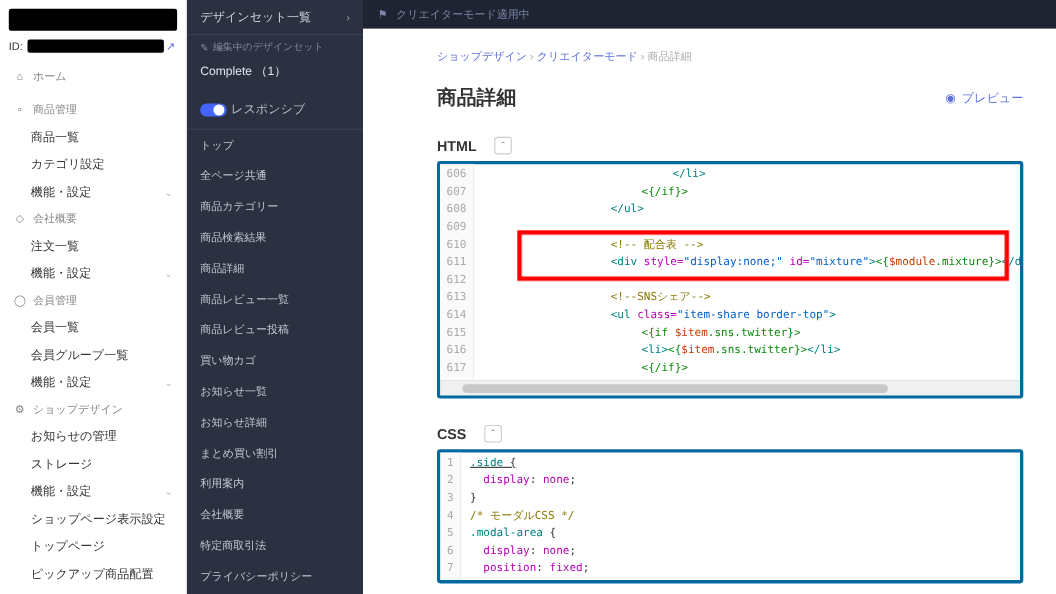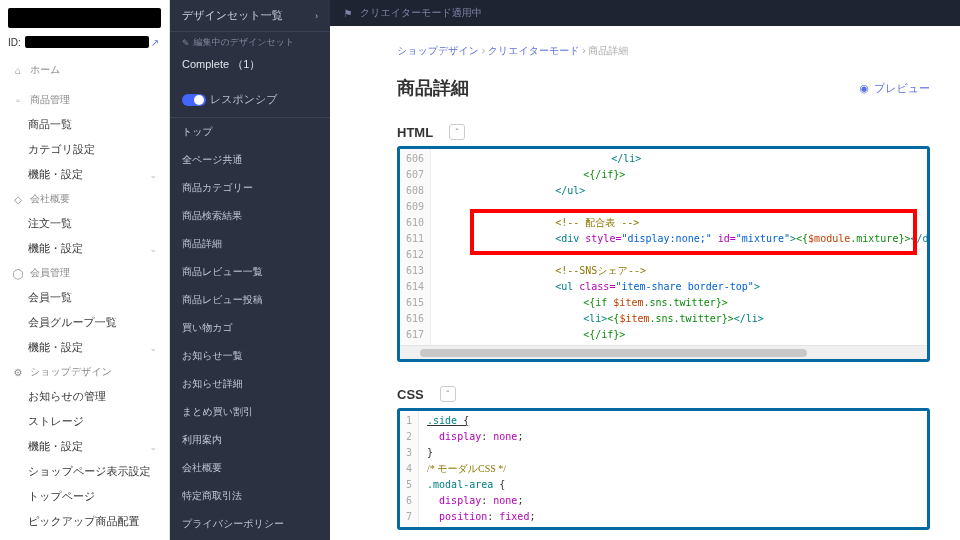--- a/index.html
+++ b/index.html
@@ -254,21 +254,21 @@
               <div>3</div>
               <div>4</div>
               <div>5</div>
               <div>6</div>
               <div>7</div>
             </div>
           <div class="code-lines" id="css-lines">
               <div style="padding-left: 8px; text-decoration: underline;"><span class="tag">.side</span> {</div>
               <div style="padding-left: 8px;">  <span class="attr">display</span>: <span class="attr">none</span>;</div>
               <div style="padding-left: 8px;">}</div>
-              <div style="padding-left: 8px; font-family: Liberation Serif, serif;"><span class="cmt">/* モーダルCSS */</span></div>
+              <div style="padding-left: 8px;"><span class="cmt">/* モーダルCSS */</span></div>
               <div style="padding-left: 8px;"><span class="tag">.modal-area</span> {</div>
               <div style="padding-left: 8px;">  <span class="attr">display</span>: <span class="attr">none</span>;</div>
               <div style="padding-left: 8px;">  <span class="attr">position</span>: <span class="attr">fixed</span>;</div>
             </div>
         </div>
       </div>
     </div>
   </main>
 </div>
 

